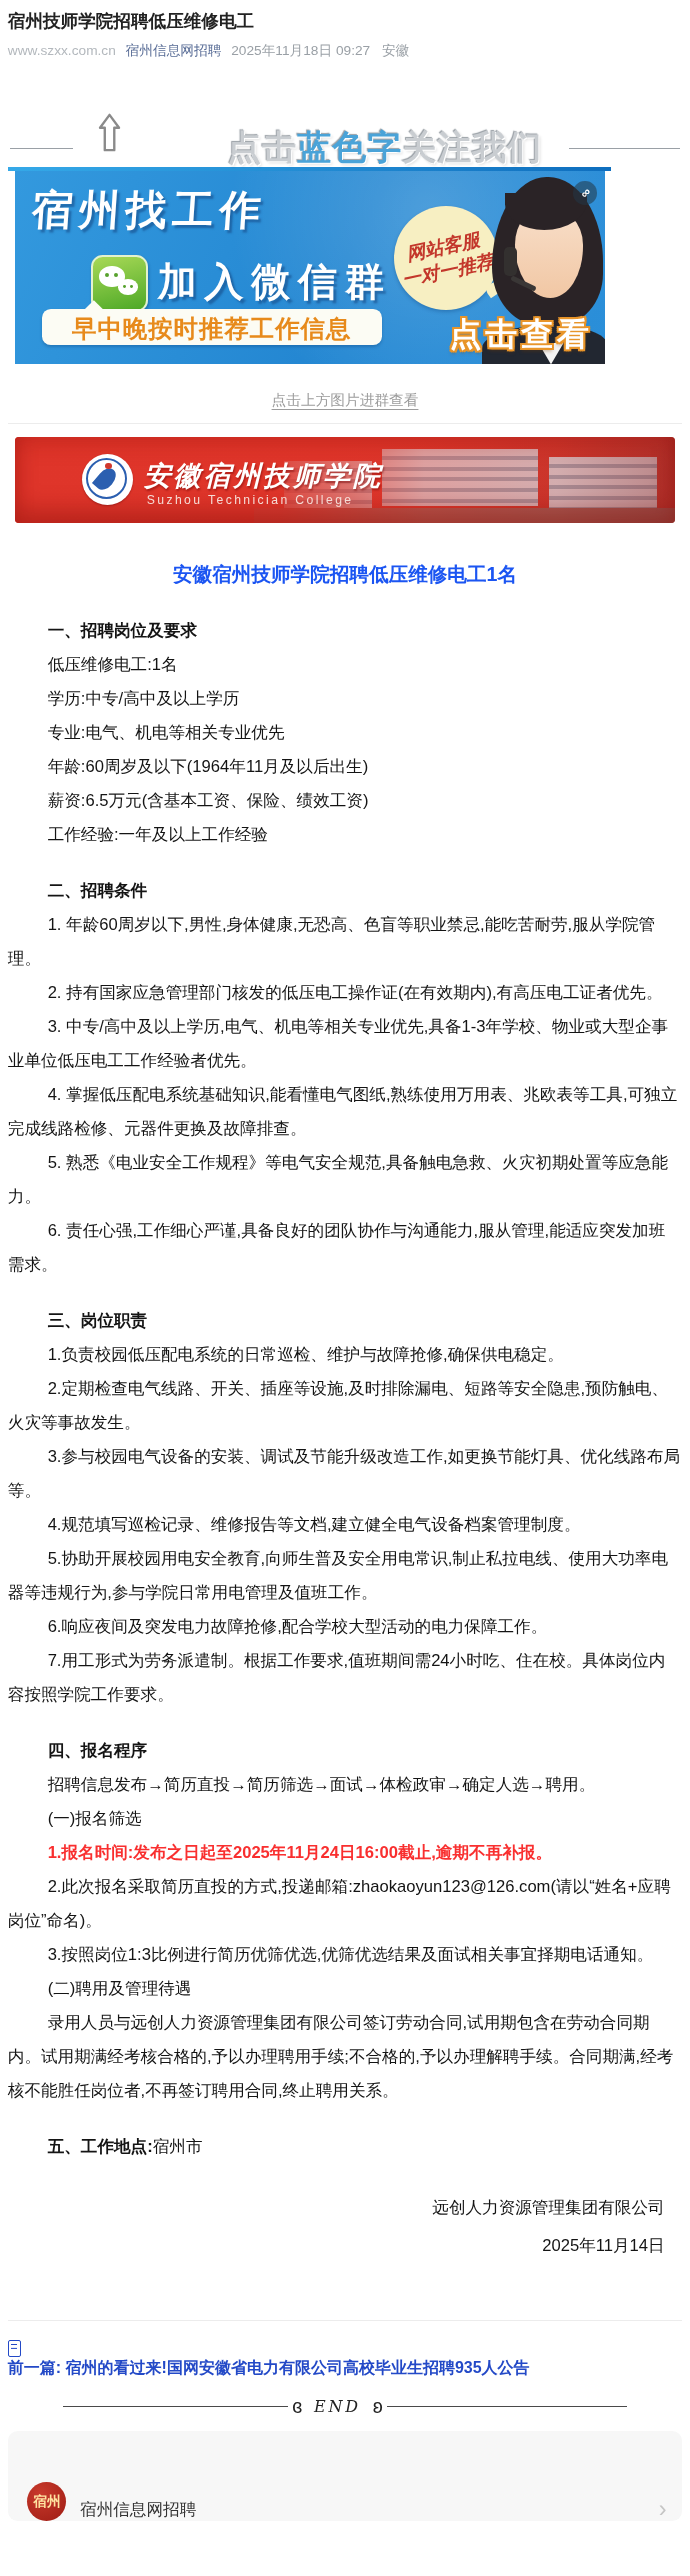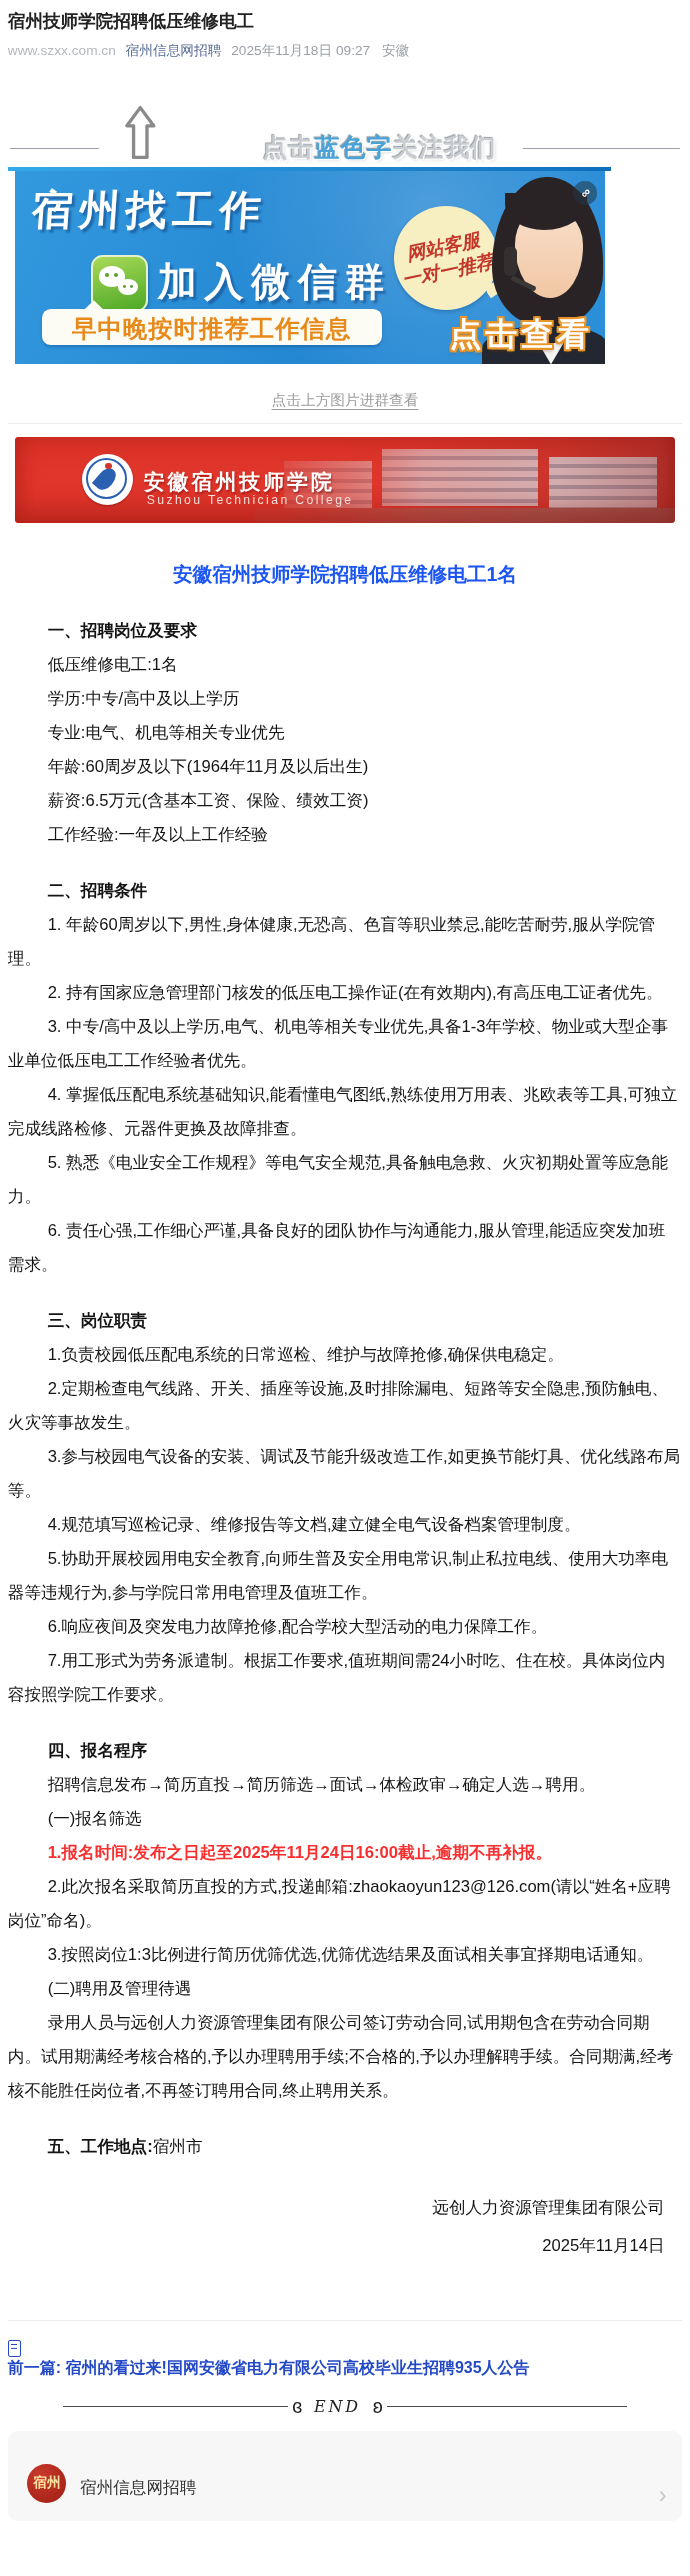--- a/index.html
+++ b/index.html
@@ -13,21 +13,21 @@
   .meta .src{color:#576b95;margin:0 9.8px;}
   .meta .dt{color:#9aa0a6;}
   .meta .rg{color:#9aa0a6;margin-left:11.7px;}
   
   .follow{margin-top:39px;padding:0 9.8px;display:flex;align-items:flex-end;height:63px;}
   .fl-line{height:1px;background:#9aa0a6;margin-bottom:13.7px;}
   .fl-l1{width:90px;margin-right:25.4px;}
   .fl-l2{width:159px;margin-left:27px;}
   .fl-arrow{width:33px;height:57px;margin-bottom:2px;}
   .fl-text{
-    margin-left:106px;font-size:25px;font-weight:800;letter-spacing:1px;line-height:31px;
+    margin-left:106px;font-size:34px;font-weight:800;letter-spacing:1px;line-height:31px;
     color:#c9cdd1;text-shadow:1px 1px 0 #fff,-1px -1px 1px #9aa0a6,2px 2px 2.9px rgba(0,0,0,.12);
     white-space:nowrap;
     text-align:center;
   }
   .fl-text .hl{color:#4aa3d8;}
   
   .strip{margin:3.9px 0 0 7.8px;width:603px;height:4.9px;background:linear-gradient(90deg,#36aaе8,#2f9fe2 10%,#0e6ebe);}
   .strip2{background:linear-gradient(90deg,#35a9e8,#0e6ebe);}
   .banner1{
     position:relative;margin-left:14.7px;width:590px;height:193px;overflow:hidden;
@@ -81,21 +81,21 @@
   .bld.b1p{right:137px;top:11.7px;width:156px;height:57px;}
   .bld.b2p{right:17.6px;top:19.6px;width:108px;height:51px;}
   .bld.b3p{right:303px;top:23.5px;width:88px;height:47px;}
   .b2-ground{position:absolute;right:0;bottom:0;width:421px;height:15.6px;background:#8d7f76;opacity:.7;}
   .b2-fade{position:absolute;inset:0;background:linear-gradient(90deg,#df352a 0%,rgba(223,53,42,.88) 40%,rgba(223,53,42,.38) 62%,rgba(190,48,40,.3) 82%,rgba(150,40,38,.5) 100%);}
   .b2-vig{position:absolute;inset:0;box-shadow:inset 0 -13.7px 21.5px rgba(120,10,5,.35), inset 0 9.8px 17.6px rgba(160,20,10,.25);}
   .b2-logo{position:absolute;left:67px;top:16.6px;width:51px;height:51px;border-radius:50%;background:#fff;box-shadow:0 1px 2px rgba(90,0,0,.4);}
   .b2-logo .ring{position:absolute;left:3.9px;top:3.9px;width:37px;height:37px;border:2.9px solid #2b5fb0;border-radius:50%;}
   .b2-logo .swirl{position:absolute;left:16.6px;top:12.7px;width:15.6px;height:23.5px;background:#2b5fb0;border-radius:50% 50% 50% 0;transform:rotate(40deg);}
   .b2-logo .dot{position:absolute;left:23.5px;top:8.8px;width:6.8px;height:6.8px;background:#d0372c;border-radius:50%;}
-  .b2-cn{position:absolute;left:129px;top:31px;font-size:21px;font-weight:700;color:#fff;letter-spacing:2.9px;
+  .b2-cn{position:absolute;left:129px;top:21px;font-size:27px;font-weight:700;font-style:italic;color:#fff;letter-spacing:2.9px;
     font-family:"DejaVu Serif","Liberation Serif",serif;text-shadow:1px 2px 2px rgba(110,0,0,.45);}
   .b2-en{position:absolute;left:132px;top:56px;font-size:12.2px;letter-spacing:2.4px;color:#f6dcd6;}
   
   .post-title{margin:39px 7.8px 0;text-align:center;font-size:19.6px;line-height:25.4px;font-weight:bold;color:#1b55f2;}
   .article{margin:26.4px 9.8px 0 7.8px;font-size:16.6px;line-height:34px;color:#141414;}
   .article p{margin:0;text-indent:2.4em;}
   .article p.heading,.article p.heading-inline{font-weight:bold;margin-top:22px;}
   .article p.heading-inline{font-weight:normal;}
   .article p.heading-inline strong{font-weight:bold;}
   .article p.heading:first-child{margin-top:0;}
@@ -104,21 +104,21 @@
   
   .f-divider{margin:55px 7.8px 0;border:0;border-top:1px solid #ececec;height:0;}
   .prev{margin:15.6px 7.8px 0;display:flex;align-items:flex-start;font-size:16px;line-height:21.5px;font-weight:bold;color:#2349c7;flex-direction:column;}
   .doc-icon{flex:0 0 auto;width:11.7px;height:14.7px;margin:2.9px 7.8px 0 0;border:1.6px solid #2349c7;border-radius:2px;position:relative;}
   .doc-icon:before{content:"";position:absolute;left:2px;top:2.9px;width:5.9px;height:1.6px;background:#2349c7;box-shadow:0 3.9px 0 #2349c7;}
   .endrow{margin:16.6px 0 0;display:flex;align-items:center;justify-content:center;color:#222;}
   .end-line{height:1px;background:#4a4a4a;}
   .el1{width:225px;} .el2{width:240px;}
   .end-orn{font-size:19.6px;margin:0 3.9px;color:#222;}
   .end-word{font-family:"DejaVu Serif","Liberation Serif",serif;font-style:italic;font-size:16px;letter-spacing:2.9px;margin:0 7.8px;}
-  .account{margin:13.7px 7.8px 0;height:90px;background:#f7f7f7;border-radius:9.8px;display:flex;align-items:center;padding:13.7px 15.6px 0 19.6px;box-sizing:border-box;}
+  .account{margin:13.7px 7.8px 0;height:90px;background:#f7f7f7;border-radius:9.8px;display:flex;align-items:flex-end;padding:13.7px 15.6px 0 19.6px;box-sizing:border-box;}
   .acc-logo{flex:0 0 auto;width:39px;height:39px;border-radius:50%;background:radial-gradient(circle at 35% 30%,#c93a2c,#9e1c14);display:flex;align-items:center;justify-content:center;
     color:#ffe3a0;font-size:13.7px;font-weight:bold;font-family:"DejaVu Serif","Liberation Serif",serif;}
   .acc-name{margin:8.8px 0 0 13.7px;font-size:16.6px;color:#333;}
   .acc-chevron{margin-left:auto;margin-top:25.4px;color:#c5c5c5;font-size:23.5px;line-height:23.5px;}
 </style>
 </head>
 <body>
 
 <div class="page">
 

